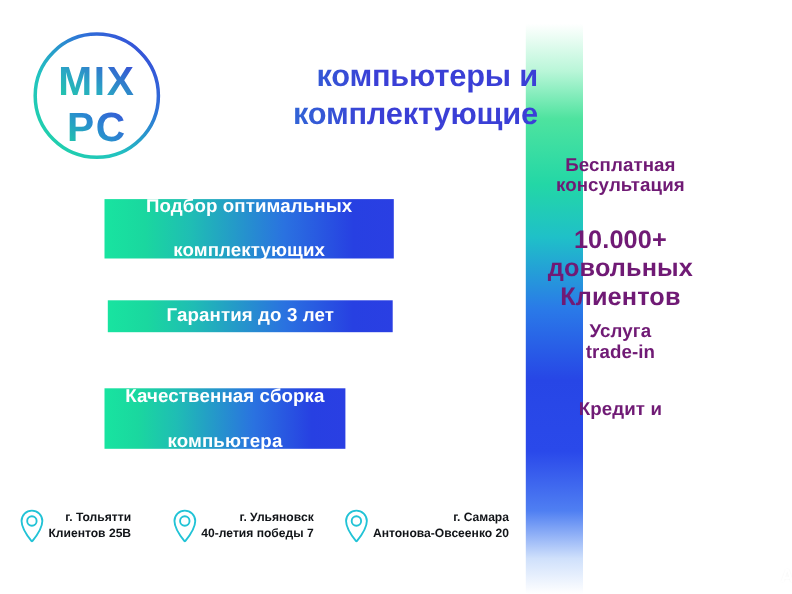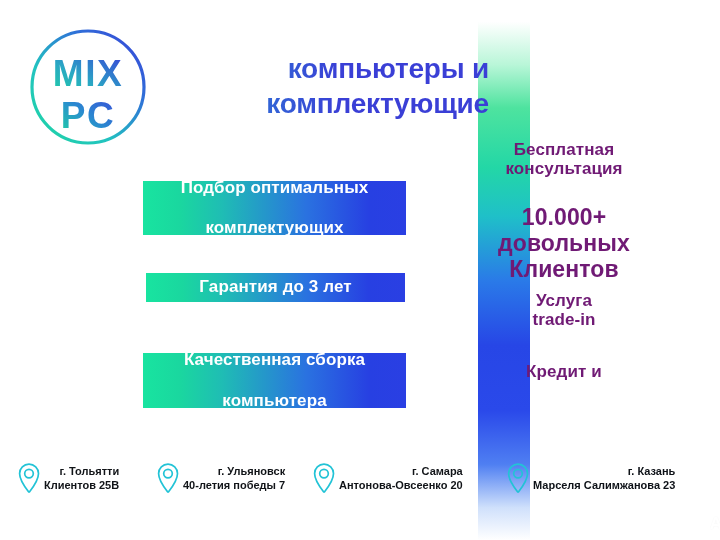--- a/index.html
+++ b/index.html
@@ -54,25 +54,25 @@
     -webkit-text-fill-color:transparent;color:transparent;text-align:right;
   }
   .headline .l2{display:block;}
 
   
   .bar{
     position:absolute;
     background:linear-gradient(90deg,#18e4a0 0%,#1ad79f 14%,#1fbdb4 30%,#2a72e0 62%,#2740e2 86%,#2a3fe3 100%);
     color:#ffffff;font-weight:700;text-align:center;
     display:flex;align-items:center;justify-content:center;
-    line-height:1.18;letter-spacing:.1px;margin-left:48px;
+    line-height:1.18;letter-spacing:.1px;
   }
   .bar-1{left:95px;top:181px;width:263px;height:54px;font-size:17px;}
   .bar-2{left:98px;top:273px;width:259px;height:29px;font-size:17px;}
-  .bar-3{left:95px;top:353px;width:263px;height:55px;font-size:17px;}
+  .bar-3{left:95px;top:353px;width:219px;height:55px;font-size:17px;}
   .bar span{display:block;padding:0 6px;}
 
   
   .loc{position:absolute;display:flex;align-items:center;text-align:right;}
   .loc .pin{width:24px;height:34px;flex:0 0 24px;}
   .loc .txt{margin-left:3px;color:#111418;font-weight:700;line-height:1.25;font-size:11px;white-space:nowrap;}
   .loc .city{display:block;}
   .loc .street{display:block;}
   .loc-1{left:17px;top:462px;}
   .loc-2{left:156px;top:462px;}
@@ -205,32 +205,20 @@
         <path d="M12 2.2c-5.2 0-9.4 4.2-9.4 9.4 0 6.6 7.9 16.9 9.1 18.4.2.2.5.2.7 0 1.2-1.5 9.1-11.8 9.1-18.4 0-5.2-4.3-9.4-9.5-9.4z" fill="none" stroke="#22c3d6" stroke-width="1.7"></path>
         <circle cx="12" cy="11.6" r="4.3" fill="none" stroke="#22c3d6" stroke-width="1.7"></circle>
       </svg>
     </span>
     <span class="txt">
       <span class="city">г. Самара</span>
       <span class="street">Антонова-Овсеенко 20</span>
     </span>
   </div>
 
-  <div class="loc loc-4">
-    <span class="pin">
-      <svg viewBox="0 0 24 34" width="24" height="34" aria-hidden="true">
-        <path d="M12 2.2c-5.2 0-9.4 4.2-9.4 9.4 0 6.6 7.9 16.9 9.1 18.4.2.2.5.2.7 0 1.2-1.5 9.1-11.8 9.1-18.4 0-5.2-4.3-9.4-9.5-9.4z" fill="none" stroke="#22c3d6" stroke-width="1.7"></path>
-        <circle cx="12" cy="11.6" r="4.3" fill="none" stroke="#22c3d6" stroke-width="1.7"></circle>
-      </svg>
-    </span>
-    <span class="txt">
-      <span class="city">г. Казань</span>
-      <span class="street">Марселя Салимжанова 23</span>
-    </span>
-  </div>
 
   <div class="avito">
     <span class="mark">
       <svg viewBox="0 0 17 17" width="17" height="17" aria-hidden="true">
         <circle cx="4.3" cy="4.3" r="3.1" fill="#ffffff"></circle>
         <circle cx="12.5" cy="4.9" r="2.3" fill="#ffffff"></circle>
         <circle cx="4.0" cy="12.6" r="2.3" fill="#ffffff"></circle>
         <circle cx="12.2" cy="12.4" r="3.1" fill="#ffffff"></circle>
       </svg>
     </span>

